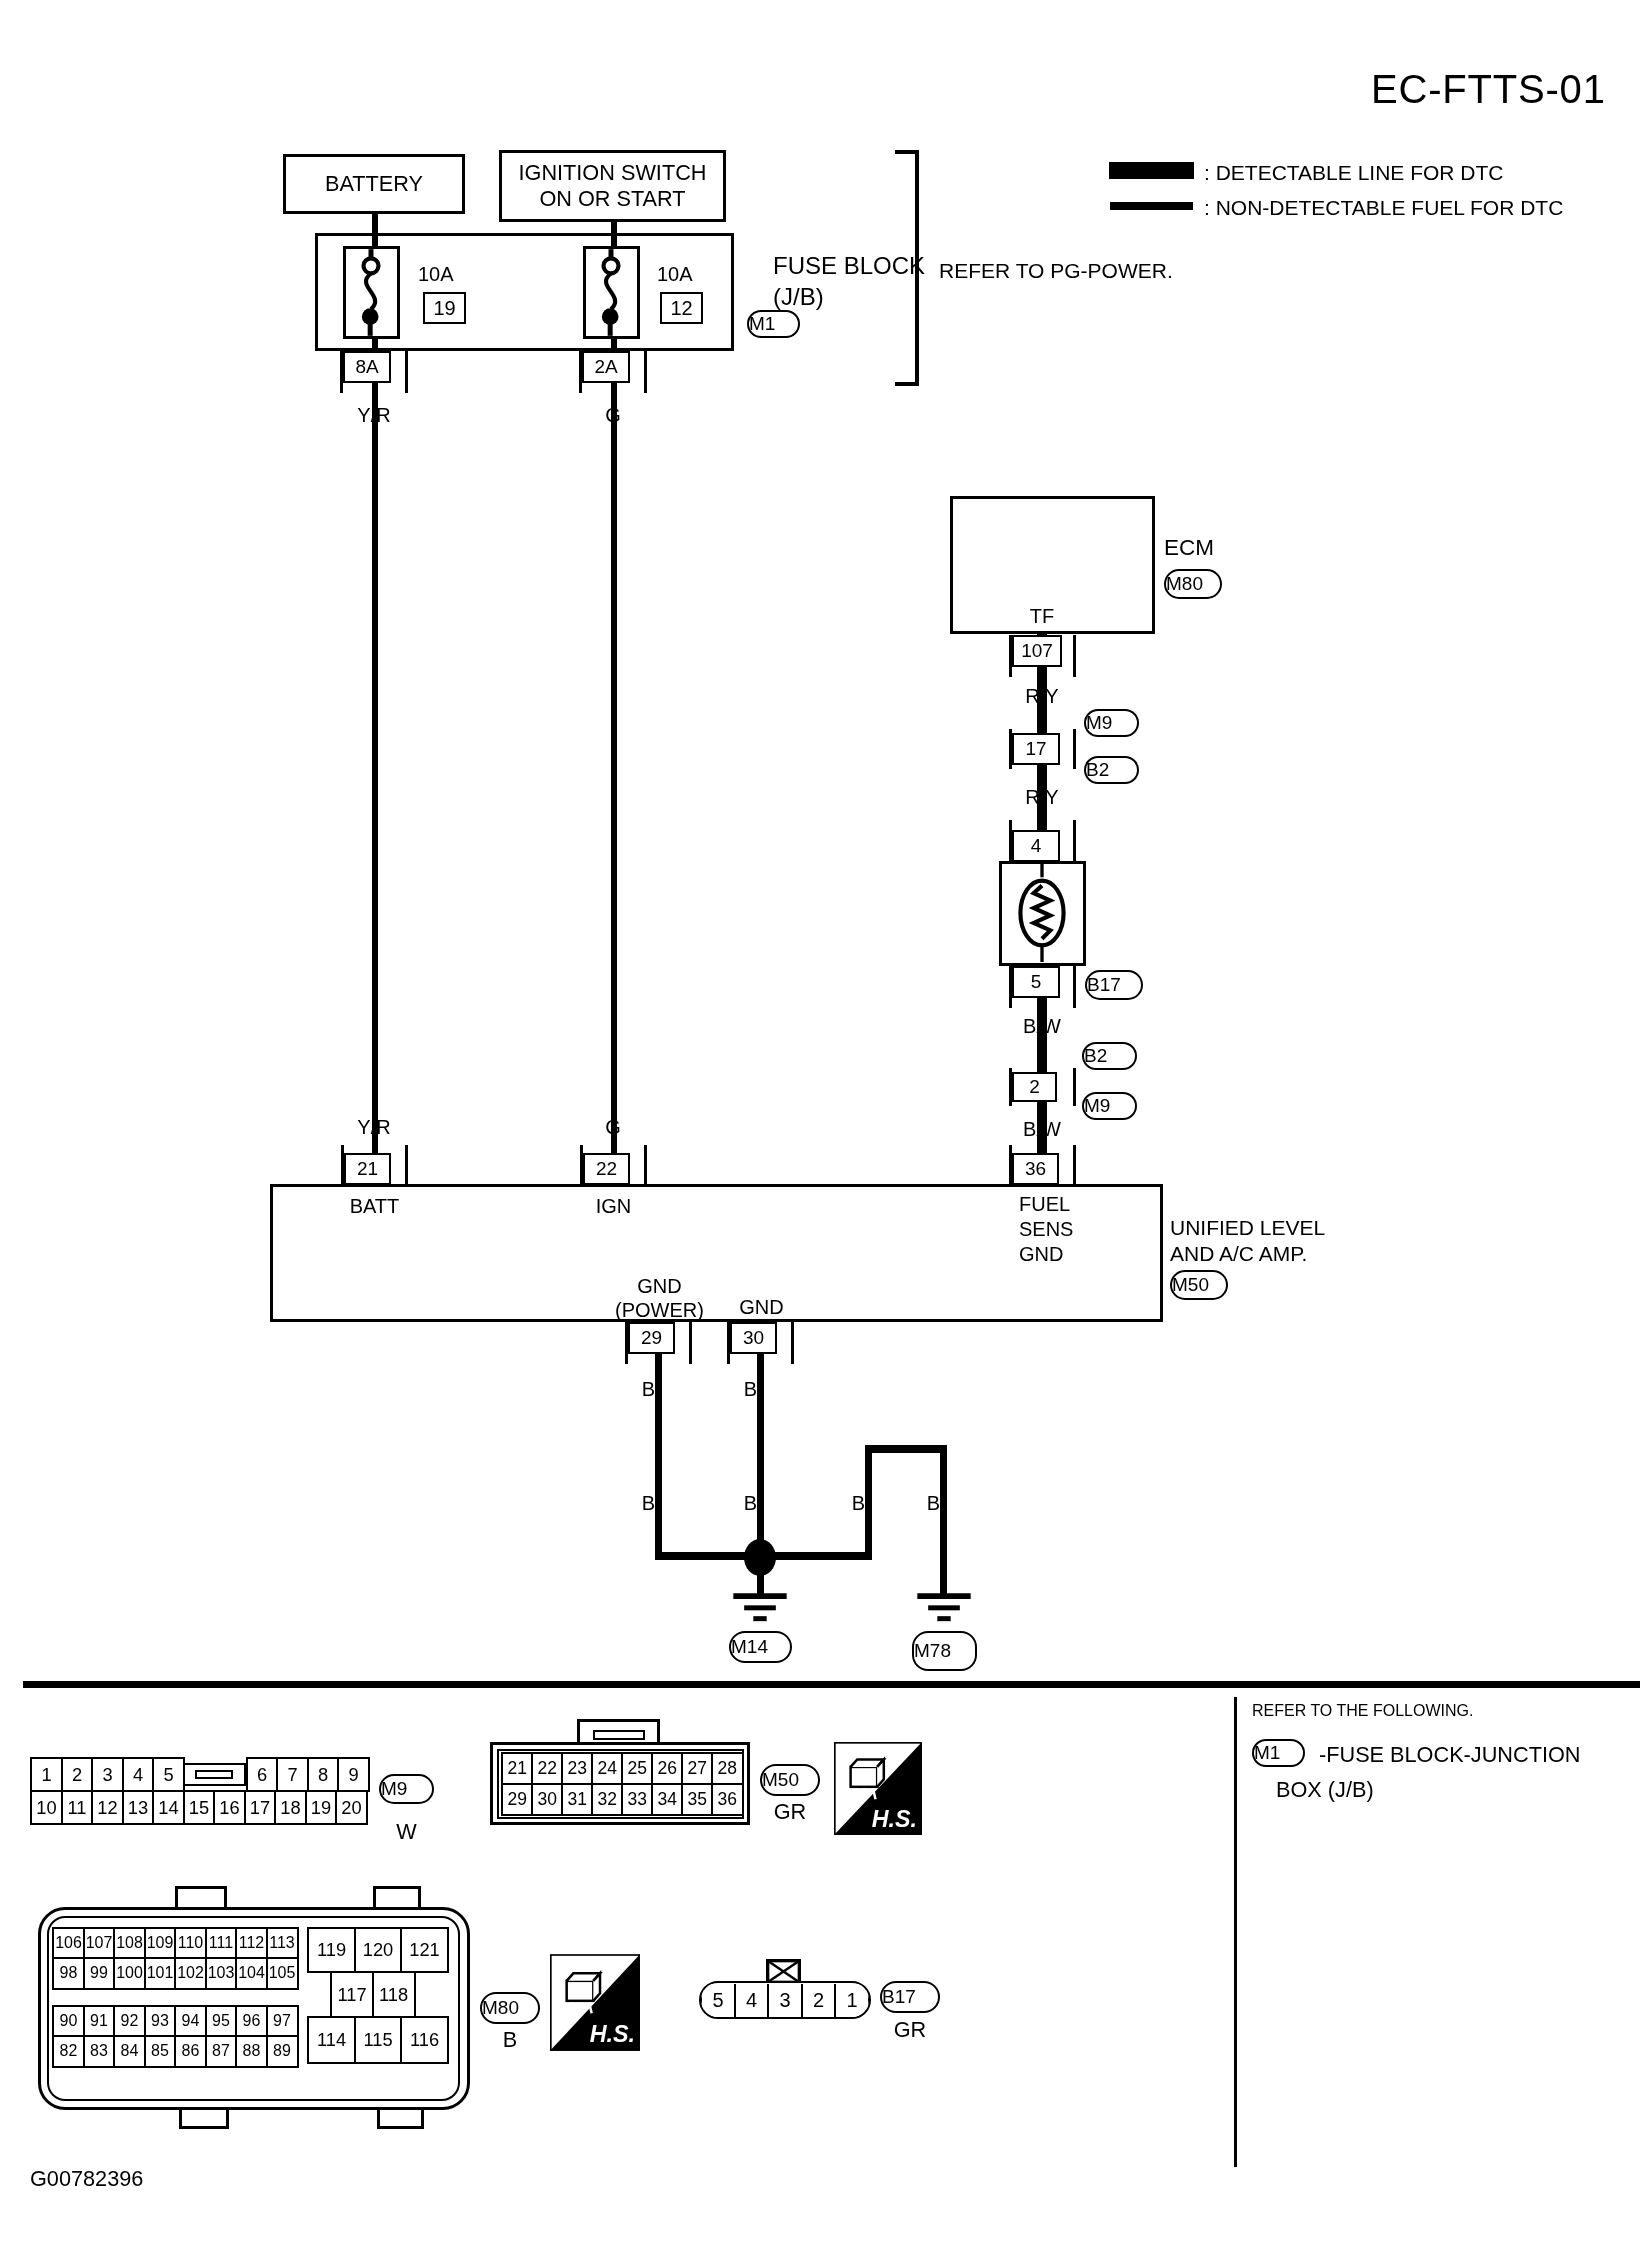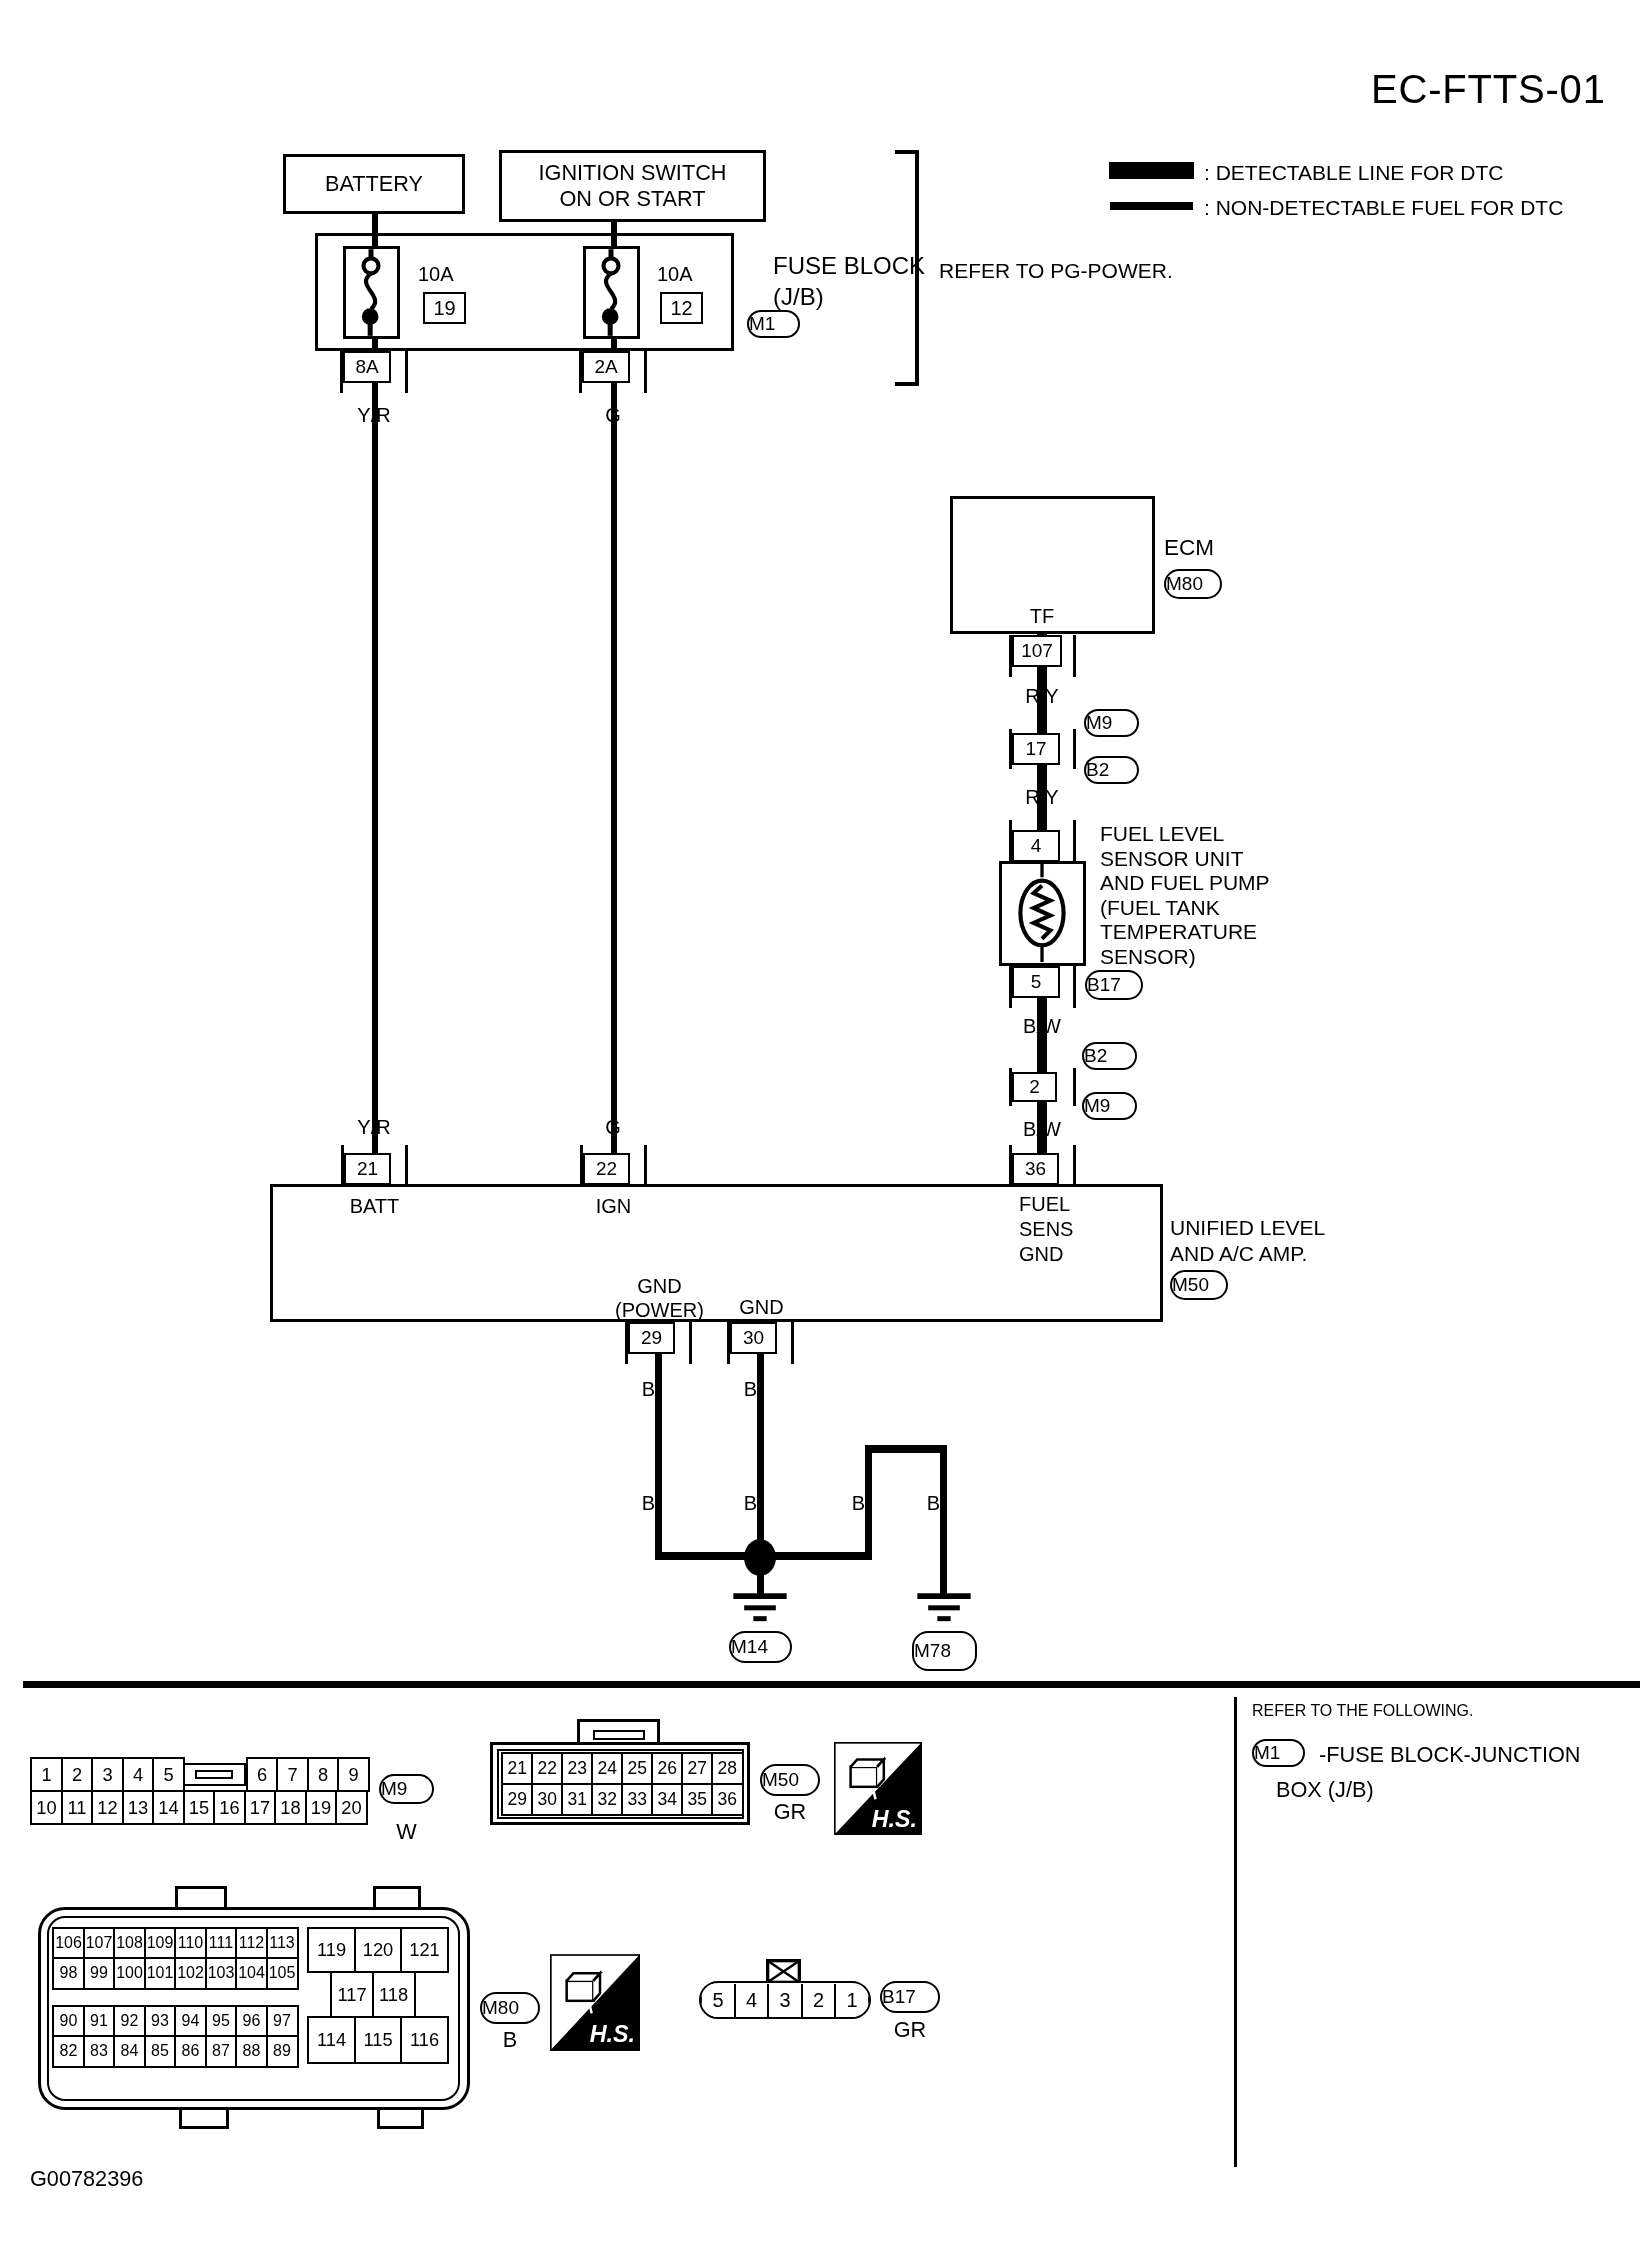--- a/index.html
+++ b/index.html
@@ -59,21 +59,21 @@
   <div class="wire" style="left:655px;top:1552px;width:217px;height:7.5px"></div>
   <div class="wire" style="left:865px;top:1445px;width:6.7px;height:114px"></div>
   <div class="wire" style="left:865px;top:1445px;width:82px;height:7.5px"></div>
   <div class="wire" style="left:940px;top:1445px;width:6.7px;height:152px"></div>
   <div class="wire" style="left:757px;top:1560px;width:6.7px;height:38px"></div>
   <div class="dot" style="left:744px;top:1539px;width:32px;height:37px"></div>
 
   <div class="box ctr" style="left:283px;top:154px;width:182px;height:60px;font-size:21.7px">
     <span>BATTERY</span>
   </div>
-  <div class="box ctr" style="left:499px;top:150px;width:267px;height:72px;font-size:21.7px;line-height:1.2;white-space:pre-line">
+  <div class="box ctr" style="left:499px;top:150px;width:227px;height:72px;font-size:21.7px;line-height:1.2;white-space:pre-line">
     <span style="white-space:pre-line">IGNITION SWITCH
 ON OR START</span>
   </div>
 
   <div class="box" style="left:343px;top:246px;width:57px;height:93px">
     <svg width="50" height="87" viewBox="0 0 60 104">
       <line x1="30" y1="0" x2="30" y2="12" stroke="#000" stroke-width="6"></line>
       <circle cx="30" cy="20" r="9" fill="none" stroke="#000" stroke-width="5"></circle>
       <path d="M30,29 C10,44 48,56 30,72" fill="none" stroke="#000" stroke-width="5"></path>
       <circle cx="29" cy="81" r="10" fill="#000"></circle>
@@ -155,26 +155,20 @@
     </div>
   </div>
   <div class="box" style="left:999px;top:861px;width:87px;height:105px">
     <svg width="80" height="98" viewBox="0 0 96 118">
       <line x1="48" y1="0" x2="48" y2="16" stroke="#000" stroke-width="4"></line>
       <ellipse cx="48" cy="59" rx="26" ry="39" fill="none" stroke="#000" stroke-width="5"></ellipse>
       <polyline points="48,26 38,35 58,44 38,53 58,62 38,71 58,80 48,90" fill="none" stroke="#000" stroke-width="5"></polyline>
       <line x1="48" y1="96" x2="48" y2="118" stroke="#000" stroke-width="4"></line>
     </svg>
   </div>
-  <div class="lbl" style="left:1100px;top:822px;font-size:21px;line-height:1.17">FUEL LEVEL
-SENSOR UNIT
-AND FUEL PUMP
-(FUEL TANK
-TEMPERATURE
-SENSOR)</div>
   <div class="pinwrap open-bottom" style="left:1009px;top:966px;width:67px;height:42px">
     <div class="pin" style="width:48px;height:32px">
       <span>5</span>
     </div>
   </div>
   <div class="badge" style="left:1085px;top:970px;width:58px;height:30px">
     <span>B17</span>
   </div>
 
   <div class="lbl ctr" style="left:1007px;top:1014px;width:70px"><span>B/W</span></div>

